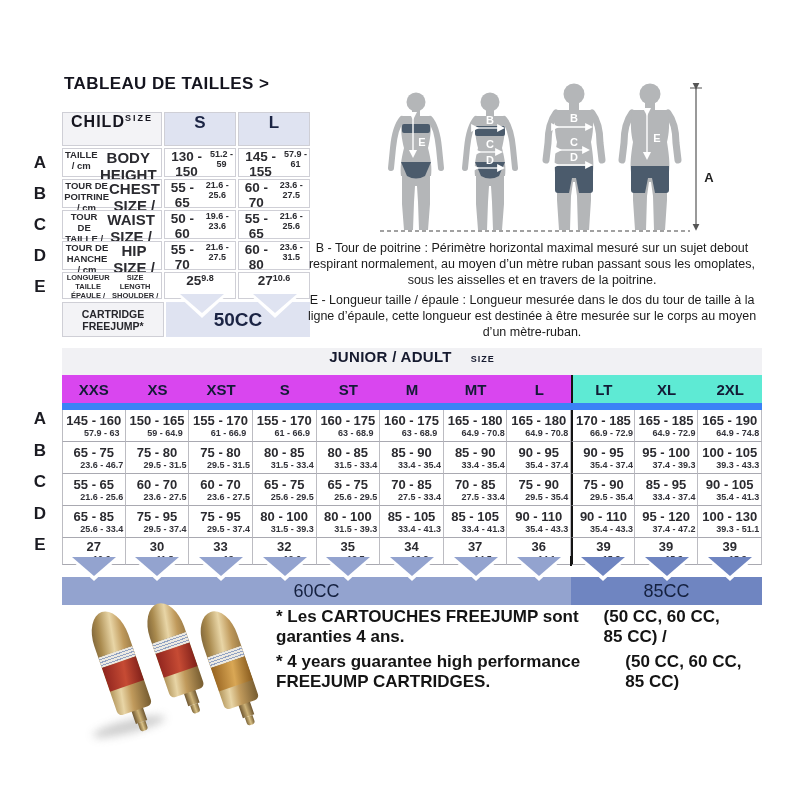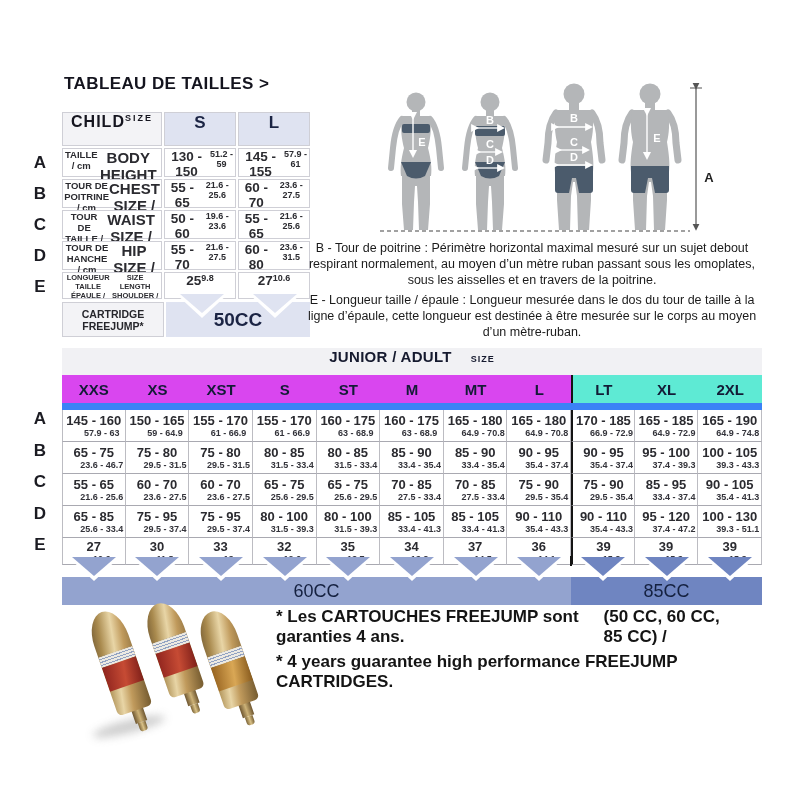--- a/index.html
+++ b/index.html
@@ -526,20 +526,21 @@
   <div class="band" id="band-85">85CC</div>
   <div class="divider-ext"></div>
 
   <div class="footer">
     <div class="footer-line">
       <span>* Les CARTOUCHES FREEJUMP sont garanties 4 ans.</span>
       <span>(50 CC, 60 CC, 85 CC) /</span>
     </div>
     <div class="footer-line">
       <span>* 4 years guarantee high performance FREEJUMP CARTRIDGES.</span>
+      <span>(50 CC, 60 CC, 85 CC)</span>
     </div>
   </div>
 
   <div class="cartridges">
     <div class="cart-shadow"></div>
     <div class="cart cart1">
       <div class="cart-body">
         <div class="cart-label">
           <div class="white"></div>
             <div class="red"></div>

